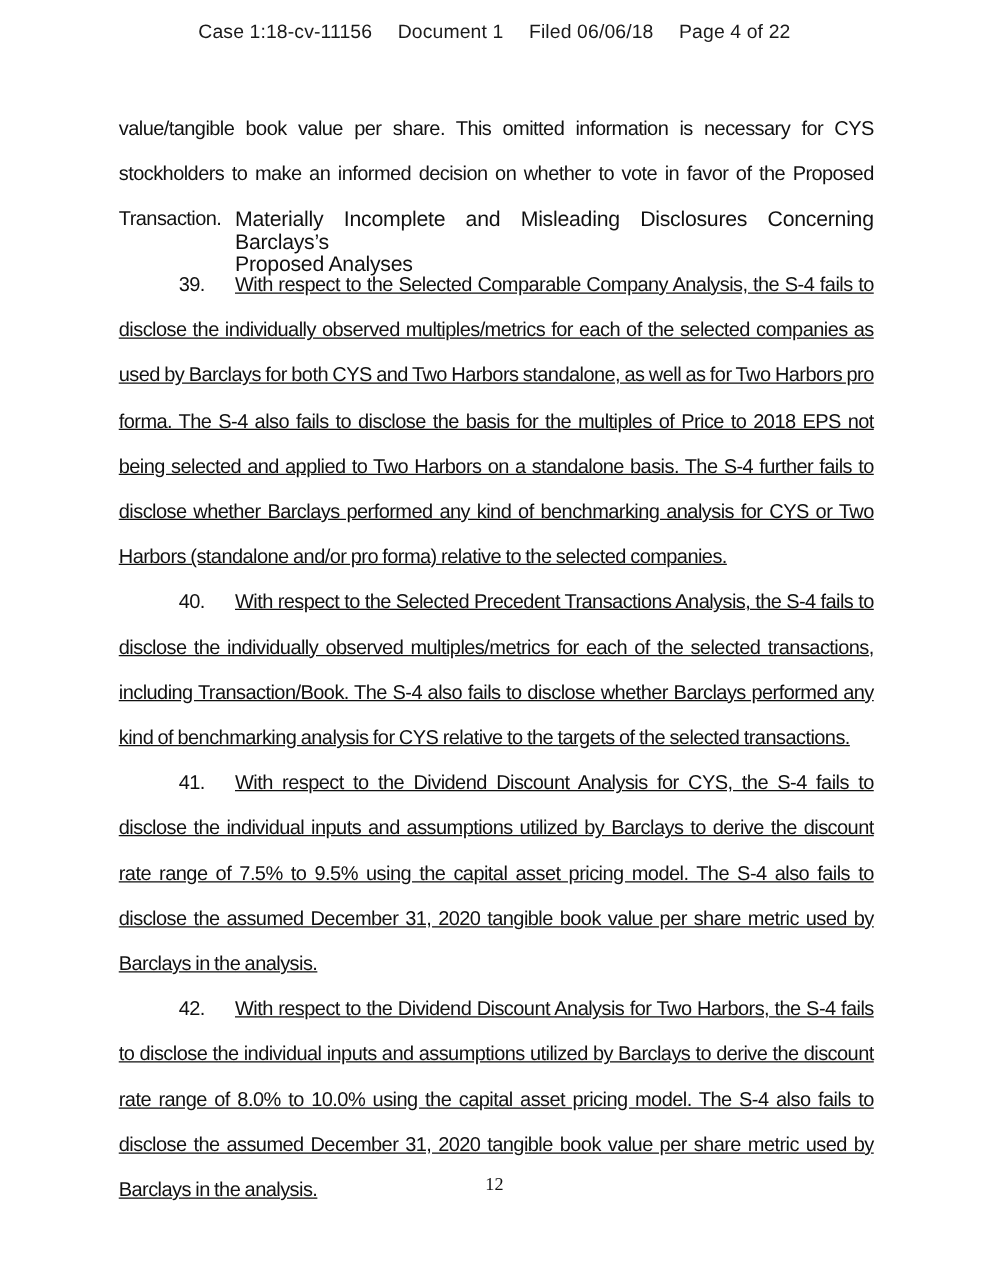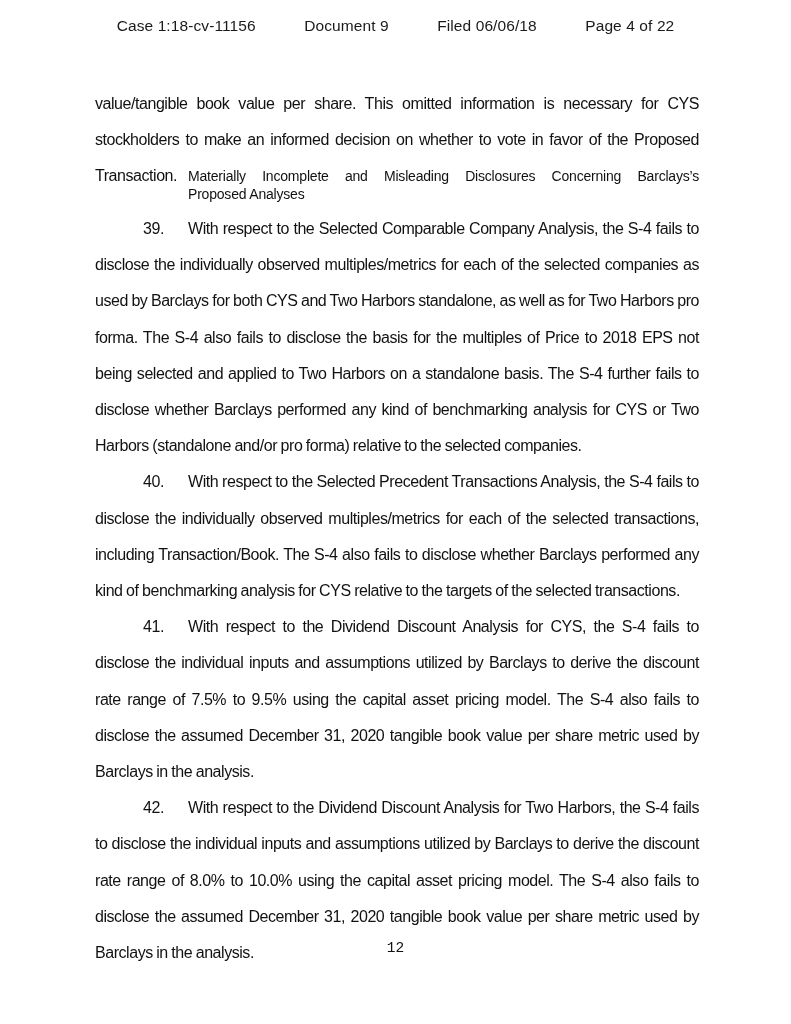--- a/index.html
+++ b/index.html
@@ -18,21 +18,21 @@
       position: absolute;
       top: 17px;
       left: 0;
       width: 791px;
       text-align: center;
       font-family: "Liberation Sans", sans-serif;
       font-size: 15.5px;
       color: #1a1a1a;
       letter-spacing: 0.1px;
     }
-    .header span { margin: 0 22px; }
+    .header span { margin: 0 8px; }
     .body-text {
       position: absolute;
       left: 95px;
       width: 604px;
       font-family: "Liberation Sans", sans-serif;
       font-size: 16px;
       letter-spacing: -0.45px;
       word-spacing: -0.5px;
       line-height: 36.2px;
       text-align: justify;
@@ -47,63 +47,63 @@
       width: 45px;
       text-indent: 0;
     }
     .cont { margin: 0; text-indent: 0; }
     .heading {
       position: absolute;
       left: 188px;
       width: 511px;
       top: 167px;
       font-family: "Liberation Sans", sans-serif;
-      font-size: 14px;
+      font-size: 17px;
       line-height: 18px;
       text-align: justify;
       text-align-last: left;
       color: #111111;
       letter-spacing: -0.2px;
     }
     .heading .line1 {
       display: block;
       text-align: justify;
       text-align-last: justify;
       word-spacing: 2px;
     }
     .page-number {
       position: absolute;
       top: 940px;
       left: 0;
       width: 791px;
       text-align: center;
-      font-family: Liberation Mono, monospace;
+      font-family: Liberation Serif, serif;
       font-size: 14.5px;
       color: #111111;
     }
   </style>
 </head>
 <body>
 
 <div class="header">
   <span>Case 1:18-cv-11156</span>
-  <span>Document 9</span>
+  <span>Document 1</span>
   <span>Filed 06/06/18</span>
   <span>Page 4 of 22</span>
 </div>
 
 <div class="body-text" style="top: 86px;">
   <p class="cont">value/tangible book value per share. This omitted information is necessary for CYS stockholders to make an informed decision on whether to vote in favor of the Proposed Transaction.</p>
 </div>
 
 <div class="heading">
   <span class="line1">Materially Incomplete and Misleading Disclosures Concerning Barclays’s</span>
   <span>Proposed Analyses</span>
 </div>
 
-<div class="body-text" style="top: 211px;">
+<div class="body-text" style="top: 211px; text-decoration: underline;">
   <p class="para"><span class="num">39.</span><span>With respect to the Selected Comparable Company Analysis, the S-4 fails to disclose the individually observed multiples/metrics for each of the selected companies as used by Barclays for both CYS and Two Harbors standalone, as well as for Two Harbors pro forma. The S-4 also fails to disclose the basis for the multiples of Price to 2018 EPS not being selected and applied to Two Harbors on a standalone basis. The S-4 further fails to disclose whether Barclays performed any kind of benchmarking analysis for CYS or Two Harbors (standalone and/or pro forma) relative to the selected companies.</span></p>
   <p class="para"><span class="num">40.</span><span>With respect to the Selected Precedent Transactions Analysis, the S-4 fails to disclose the individually observed multiples/metrics for each of the selected transactions, including Transaction/Book. The S-4 also fails to disclose whether Barclays performed any kind of benchmarking analysis for CYS relative to the targets of the selected transactions.</span></p>
   <p class="para"><span class="num">41.</span><span>With respect to the Dividend Discount Analysis for CYS, the S-4 fails to disclose the individual inputs and assumptions utilized by Barclays to derive the discount rate range of 7.5% to 9.5% using the capital asset pricing model. The S-4 also fails to disclose the assumed December 31, 2020 tangible book value per share metric used by Barclays in the analysis.</span></p>
   <p class="para"><span class="num">42.</span><span>With respect to the Dividend Discount Analysis for Two Harbors, the S-4 fails to disclose the individual inputs and assumptions utilized by Barclays to derive the discount rate range of 8.0% to 10.0% using the capital asset pricing model. The S-4 also fails to disclose the assumed December 31, 2020 tangible book value per share metric used by Barclays in the analysis.</span></p>
 </div>
 
 <div class="page-number">12</div>
 
 </body></html>

